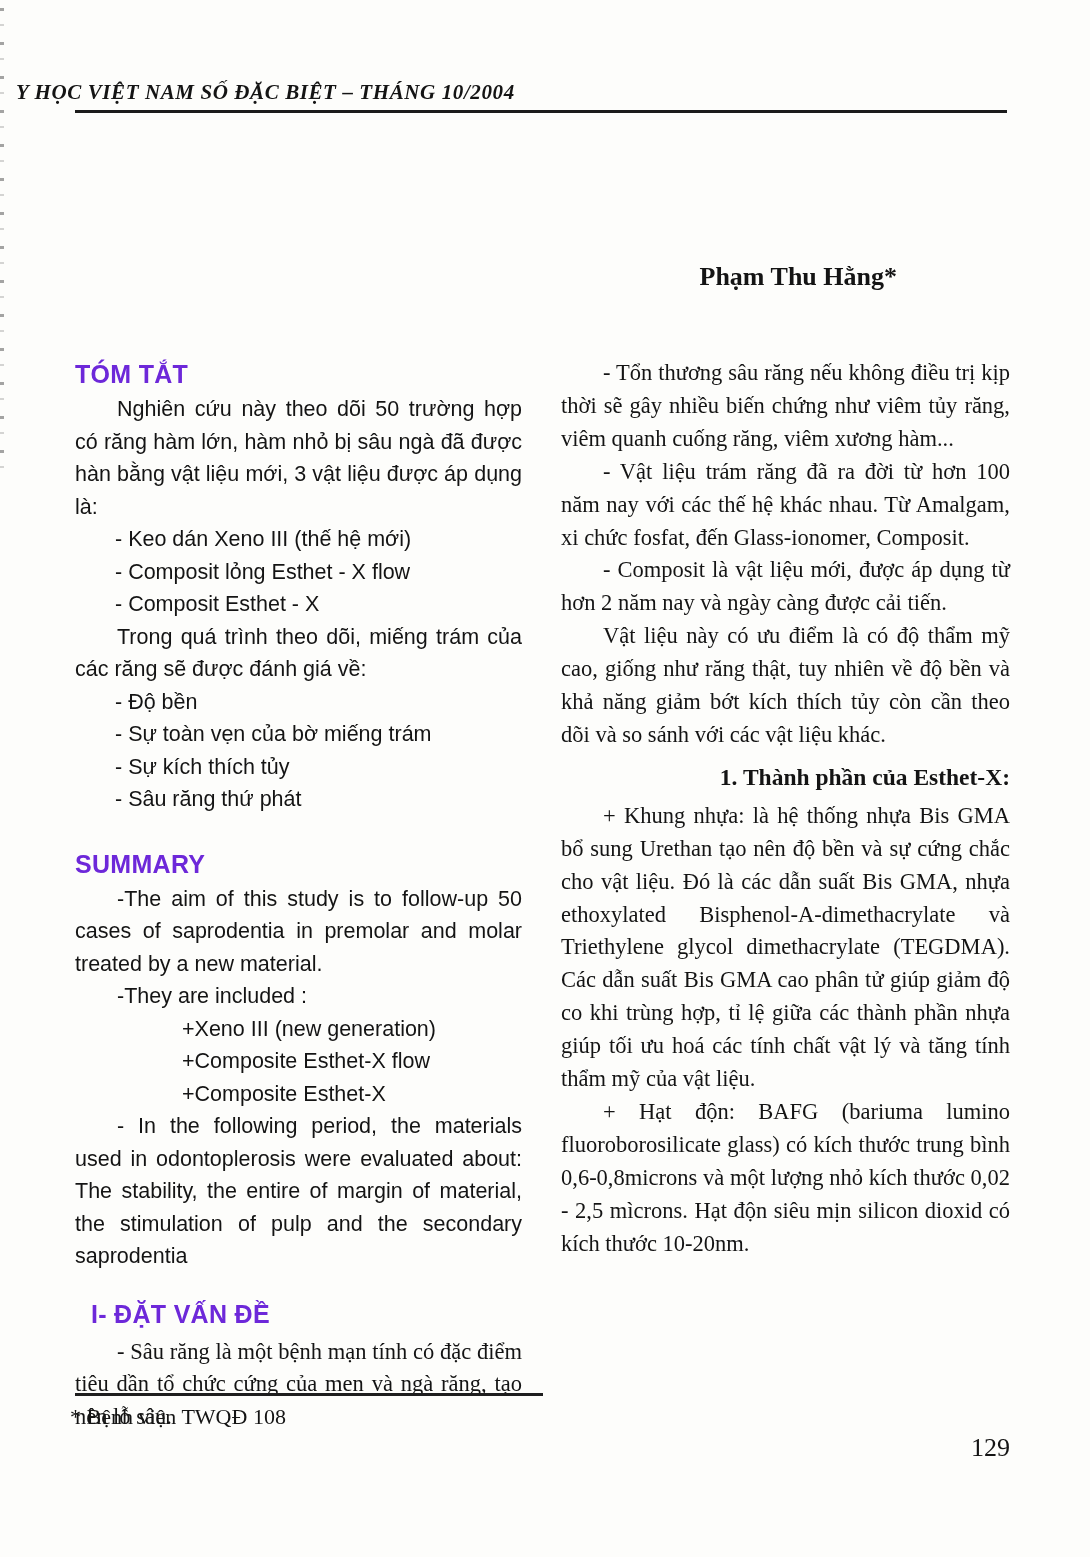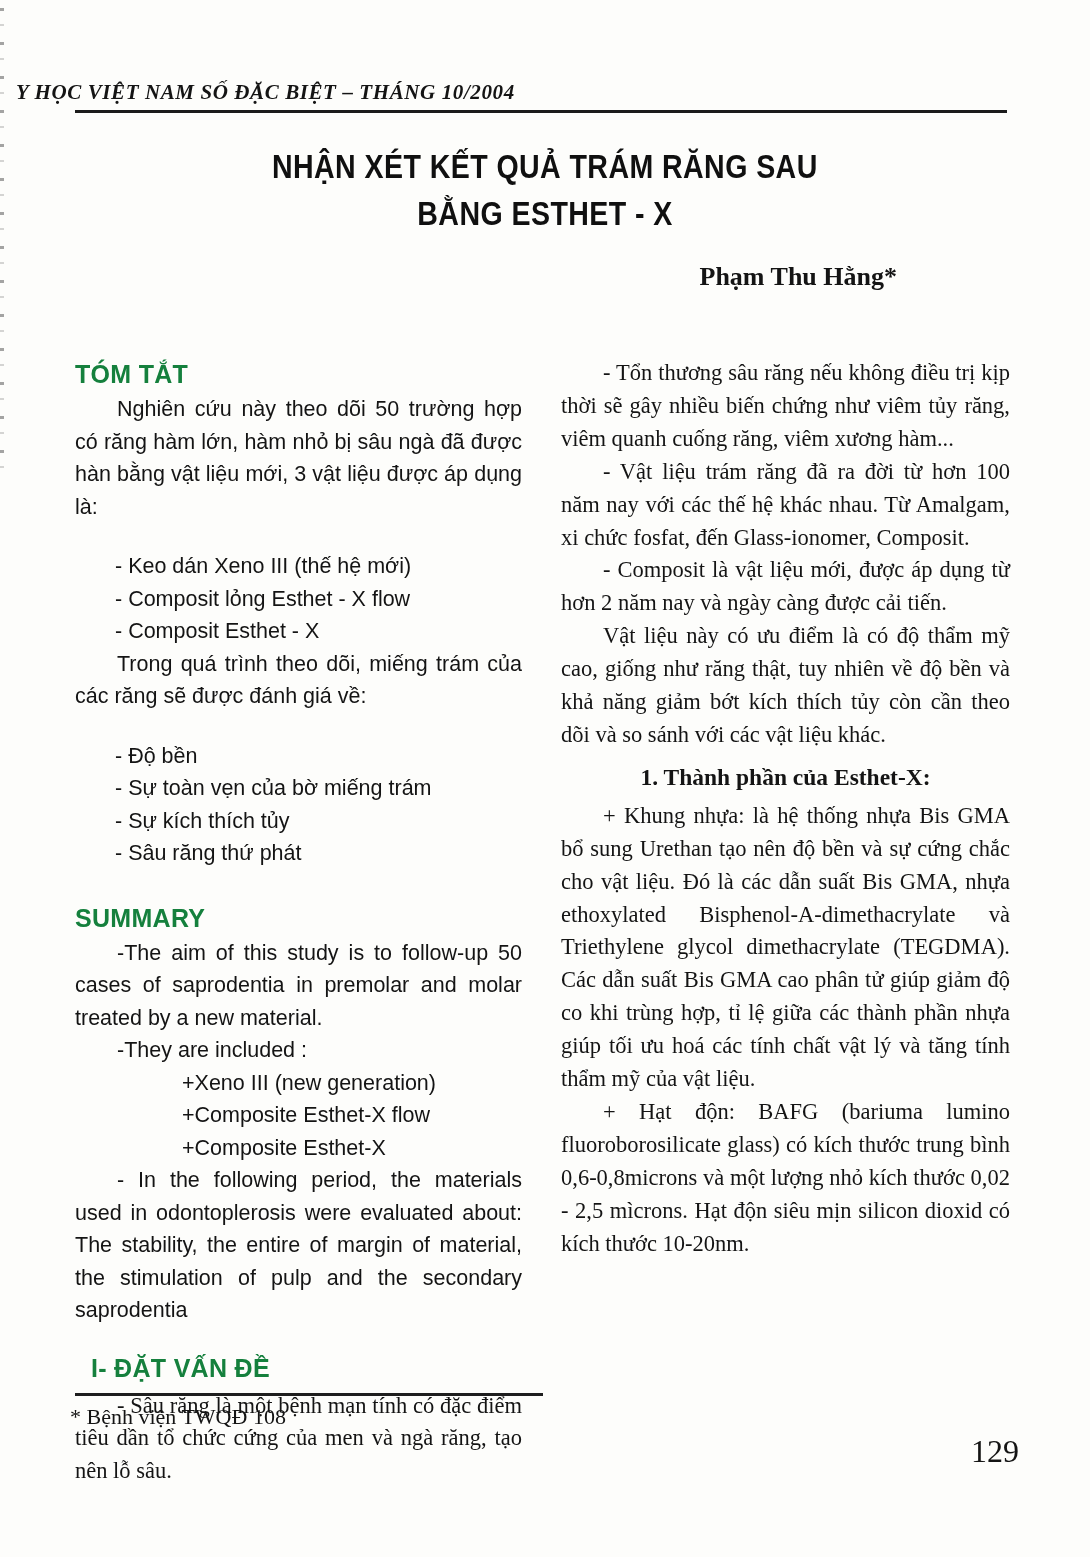--- a/index.html
+++ b/index.html
@@ -82,86 +82,82 @@
     position: absolute;
     left: 561px; top: 357px;
     width: 449px;
   }
 
   .h-sans {
     font-family: "Liberation Sans", sans-serif;
     font-weight: bold;
     font-size: 25px;
     letter-spacing: .3px;
-    color: #15803d;
+    color: #6d28d9;
   }
   .sans-body {
     font-family: "Liberation Sans", sans-serif;
     font-size: 21.5px;
     line-height: 32.5px;
     text-align: justify;
   }
   .serif-body {
     font-family: "Liberation Serif", serif;
     font-size: 22.5px;
     line-height: 32.9px;
     text-align: justify;
   }
   .indent { text-indent: 42px; }
   p { margin: 0; }
 
-  .list-dash { padding-left: 40px; margin-top: 27px; }
+  .list-dash { padding-left: 40px; }
   .list-plus { padding-left: 107px; }
   .list-dash div, .list-plus div { white-space: nowrap; }
 
   .tomtat-heading { margin: 0 0 4px 0; }
   .summary-heading { margin: 34px 0 4px 0; }
   .dvd-heading { margin: 27px 0 7px 16px; }
   .sec1-heading {
     font-family: "Liberation Serif", serif;
     font-weight: bold;
     font-size: 23.5px;
     margin: 9px 0 6px 0;
-    text-align: center;
+    text-align: right;
   }
 
   
   .footnote-rule {
     position: absolute;
     left: 75px; top: 1393px;
     width: 468px; height: 3px;
     background: #1e1e1e;
   }
   .footnote {
     position: absolute;
     left: 70px; top: 1404px;
     font-family: "Liberation Serif", serif;
     font-size: 22px;
   }
   .page-number {
     position: absolute;
     left: 971px; top: 1433px;
     font-family: "Liberation Serif", serif;
-    font-size: 32px;
+    font-size: 26px;
   }
 </style>
 </head>
 <body>
 
 <div class="page">
 
   <div class="edge-noise"></div>
 
   <div class="journal-header">Y HỌC VIỆT NAM SỐ ĐẶC BIỆT – THÁNG 10/2004</div>
   <div class="header-rule"></div>
 
-  <div class="article-title">
-    <span class="tline">NHẬN XÉT KẾT QUẢ TRÁM RĂNG SAU</span><br>
-    <span class="tline">BẰNG ESTHET - X</span>
-  </div>
 
   <div class="author-line">Phạm Thu Hằng*</div>
 
   <div class="col-left">
     <div class="h-sans tomtat-heading">TÓM TẮT</div>
 
     <div class="sans-body">
       <p class="indent">Nghiên cứu này theo dõi 50 trường hợp có răng hàm lớn, hàm nhỏ bị sâu ngà đã được hàn bằng vật liệu mới, 3 vật liệu được áp dụng là:</p>
       <div class="list-dash">
         <div>- Keo dán Xeno III (thế hệ mới)</div>

